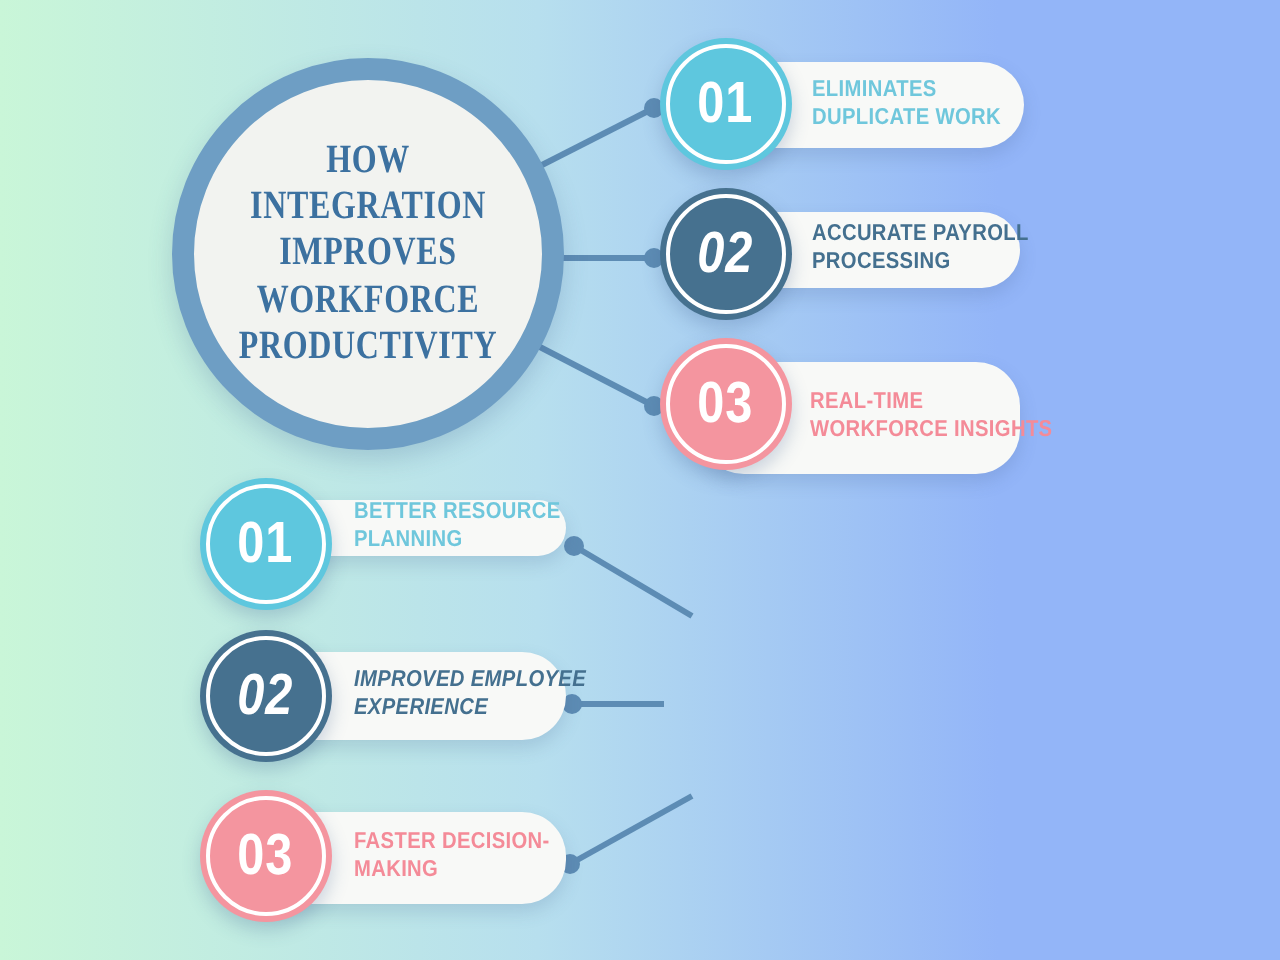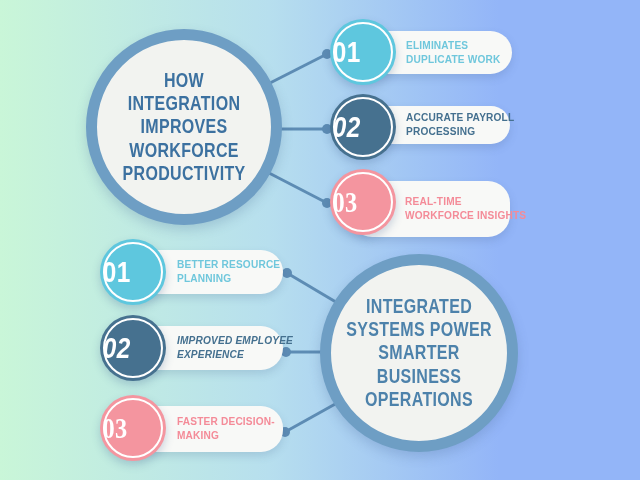--- a/index.html
+++ b/index.html
@@ -12,20 +12,21 @@
   #connectors{position:absolute;left:0;top:0;width:640px;height:480px;}
   #connectors line{stroke:var(--connector);stroke-width:3;}
   #connectors circle{fill:var(--connector);}
   
   .hub{
     position:absolute;border-radius:50%;
     background:var(--hub-fill);
     border:11px solid var(--hub-border);
     box-shadow:0 5px 12px rgba(60,90,140,.22);
     box-sizing:border-box;
+    font-family:Liberation Serif, serif;
   }
   .hub-text{
     position:absolute;left:50%;top:50%;
     transform:translate(-50%,-50%) scaleX(.8);
     text-align:center;font-weight:bold;font-size:20px;line-height:1.16;
     letter-spacing:.4px;white-space:nowrap;
   }
   .hub-top{left:86px;top:29px;width:196px;height:196px;}
   .hub-top .hub-text{color:var(--hub-text-top);}
   .hub-bottom{left:320px;top:254px;width:198px;height:198px;}
@@ -36,34 +37,34 @@
     box-shadow:0 4px 9px rgba(60,90,140,.18);
     display:flex;align-items:center;box-sizing:border-box;
   }
   .pill-label{
     font-weight:bold;font-size:11.5px;line-height:1.18;letter-spacing:.2px;
     transform:scaleX(.88);transform-origin:left center;white-space:nowrap;
   }
   .num-circle{
     position:absolute;width:66px;height:66px;border-radius:50%;
     box-shadow:0 4px 9px rgba(60,90,140,.25);
-    display:flex;align-items:center;
+    display:flex;align-items:center;justify-content:center;
   }
   .num-circle::after{
     content:'';position:absolute;inset:3px;border:2px solid #fff;border-radius:50%;
   }
   .num{
     color:var(--number-text);font-weight:bold;font-size:29px;
     transform:scaleX(.84);letter-spacing:.5px;position:relative;
   }
   .lightblue .num-circle{background:var(--step-lightblue);}
   .lightblue .pill-label{color:var(--text-lightblue);}
   .darkblue .num-circle{background:var(--step-darkblue);font-style:italic;}
   .darkblue .pill-label{color:var(--text-darkblue);}
-  .pink .num-circle{background:var(--step-pink);font-family:Liberation Serif, serif;}
+  .pink .num-circle{background:var(--step-pink);}
   .pink .pill-label{color:var(--text-pink);}
 </style>
 </head>
 <body>
 
 <div id="canvas">
 
   <svg id="connectors" viewBox="0 0 640 480">
     <line x1="270" y1="83" x2="327" y2="54"></line>
     <circle cx="327" cy="54" r="5"></circle>
@@ -118,32 +119,23 @@
       <div class="pill-label">
         <div>REAL-TIME</div>
         <div>WORKFORCE INSIGHTS</div>
       </div>
     </div>
     <div class="num-circle" style="left:330px;top:169px;">
       <span class="num">03</span>
     </div>
   </div>
 
-  <div class="hub hub-bottom">
-    <div class="hub-text">
-      <div>INTEGRATED</div>
-      <div>SYSTEMS POWER</div>
-      <div>SMARTER</div>
-      <div>BUSINESS</div>
-      <div>OPERATIONS</div>
-    </div>
-  </div>
 
   <div class="lightblue">
-    <div class="pill-body" style="left:120px;top:250px;width:163px;height:44px;padding-left:57px;">
+    <div class="pill-body" style="left:120px;top:250px;width:163px;height:28px;padding-left:57px;">
       <div class="pill-label">
         <div>BETTER RESOURCE</div>
         <div>PLANNING</div>
       </div>
     </div>
     <div class="num-circle" style="left:100px;top:239px;">
       <span class="num">01</span>
     </div>
   </div>
 

